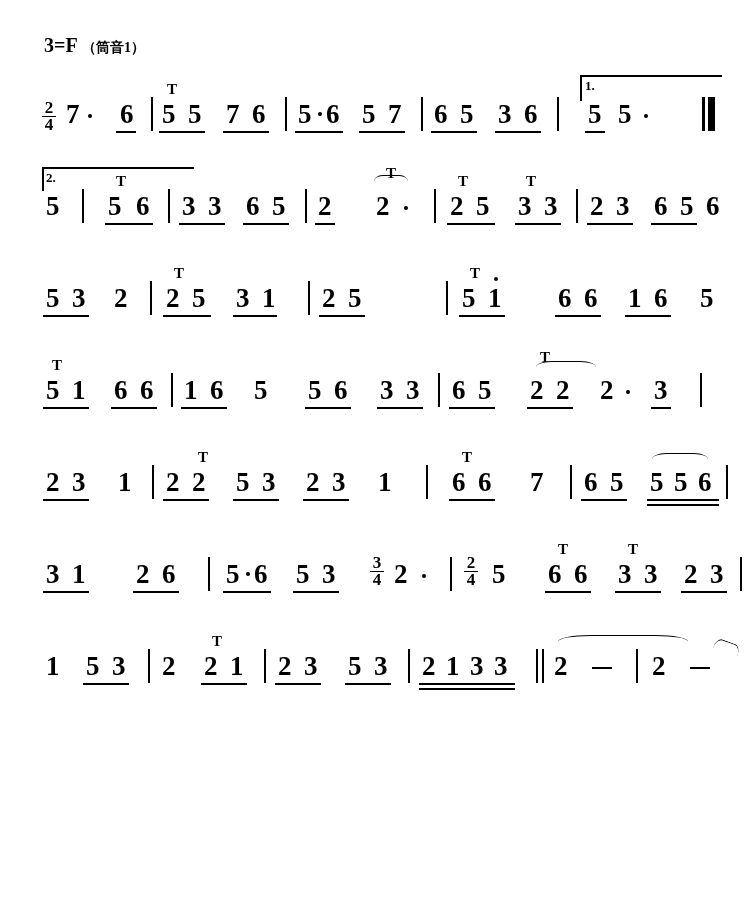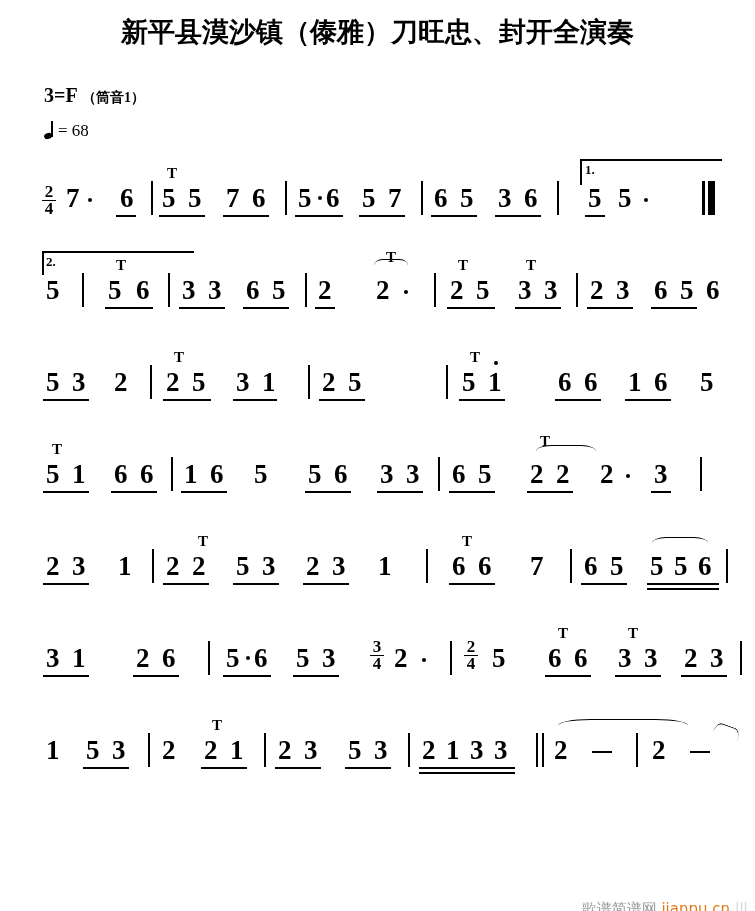--- a/index.html
+++ b/index.html
@@ -174,34 +174,26 @@
     font-family: "DejaVu Sans", sans-serif;
   }
   .footer .orange { color: #e07b1d; }
   .footer .bars { color: #d8d8d8; letter-spacing: -1px; }
 </style>
 </head>
 <body>
 
 <div class="page">
 
-  <div class="subtitle">新平县漠沙镇（傣雅）刀旺忠、封开全演奏</div>
 
   <div class="keyline">
     <span>3=F</span>
     <span class="small">（筒音1）</span>
   </div>
 
-  <div class="tempo">
-    <span class="quarter-note">
-      <span class="head"></span>
-        <span class="stem"></span>
-    </span>
-    <span>= 68</span>
-  </div>
 
   <div class="score">
 
     <div class="sysrow" style="height:92px;">
 
       <div class="tsig" style="left:2px; top:33px; width:14px;">
         <div>2</div>
         <div class="den">4</div>
       </div>
 

